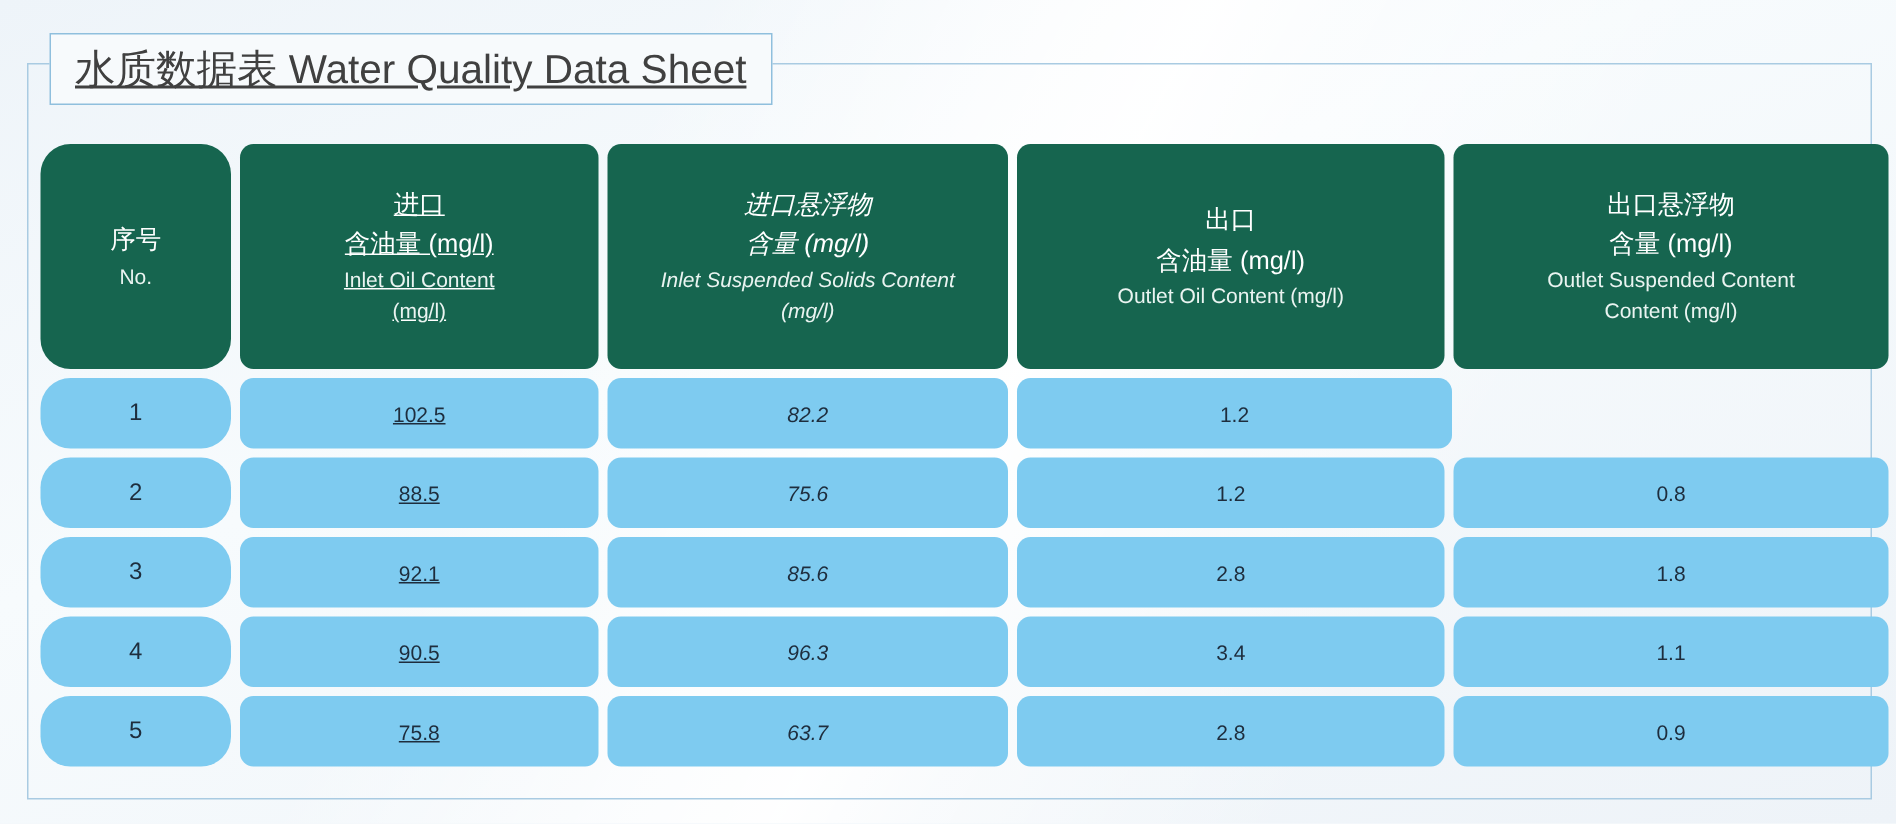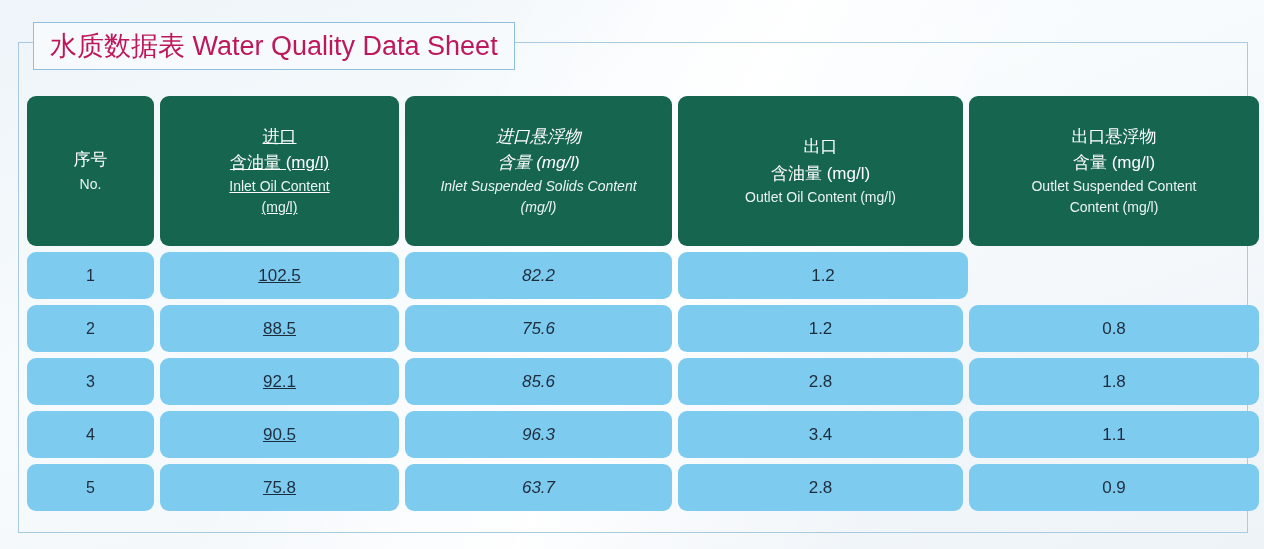--- a/index.html
+++ b/index.html
@@ -51,23 +51,24 @@
     padding: 0 16px;
     display: flex;
     align-items: center;
     border: 1px solid #8fbfdd;
     background: #f7fafc;
     z-index: 5;
   }
   #title-text {
     font-size: 27px;
     line-height: 1;
-    color: #be185d;
+    color: #404040;
     white-space: nowrap;
     font-weight: 400;
+    text-decoration: underline;
   }
 
   
   #data-table {
     position: absolute;
     left: 27px;
     top: 96px;
     width: 1212px;
     z-index: 3;
   }
@@ -81,21 +82,21 @@
   .cell {
     display: flex;
     flex-direction: column;
     align-items: center;
     justify-content: center;
     border-radius: 9px;
     text-align: center;
   }
 
   
-  .col-0 { width: 127px; flex: none; }
+  .col-0 { width: 127px; flex: none; border-radius: 20px; }
   .col-1 { width: 239px; flex: none; text-decoration: underline; }
   .col-2 { width: 267px; flex: none; font-style: italic; }
   .col-3 { width: 285px; flex: none; }
   .col-4 { width: 290px; flex: none; }
 
   
   #header-row .cell {
     background: #16654f;
     height: 150px;
     padding: 6px 6px;
@@ -114,21 +115,21 @@
     font-size: 14px;
     line-height: 1.5;
     color: #eaf4f1;
   }
 
   
   .body-row .cell {
     background: #7ecbf0;
     height: 47px;
     color: #1e2d3d;
-    font-size: 17px;
+    font-size: 14px;
   }
   .body-row .cell.col-0 { font-size: 16px; }
 </style>
 </head>
 <body>
 
 <div id="bg-sheen"></div>
 
 <div id="outer-frame"></div>
 

